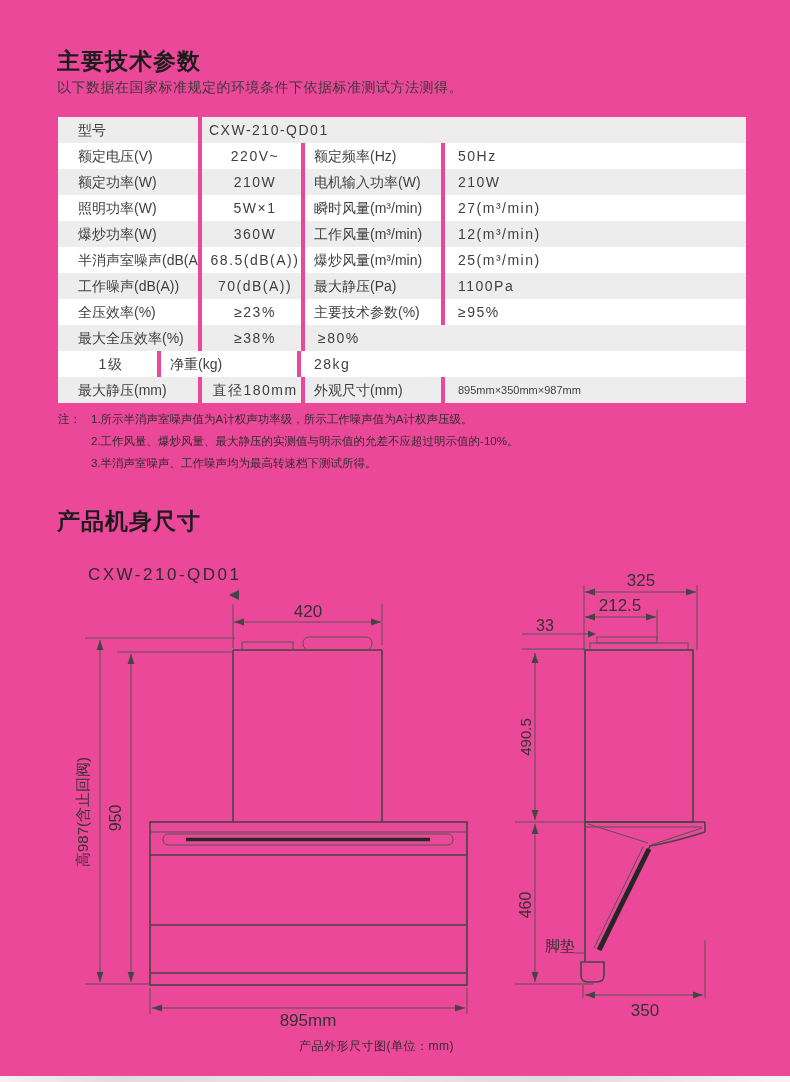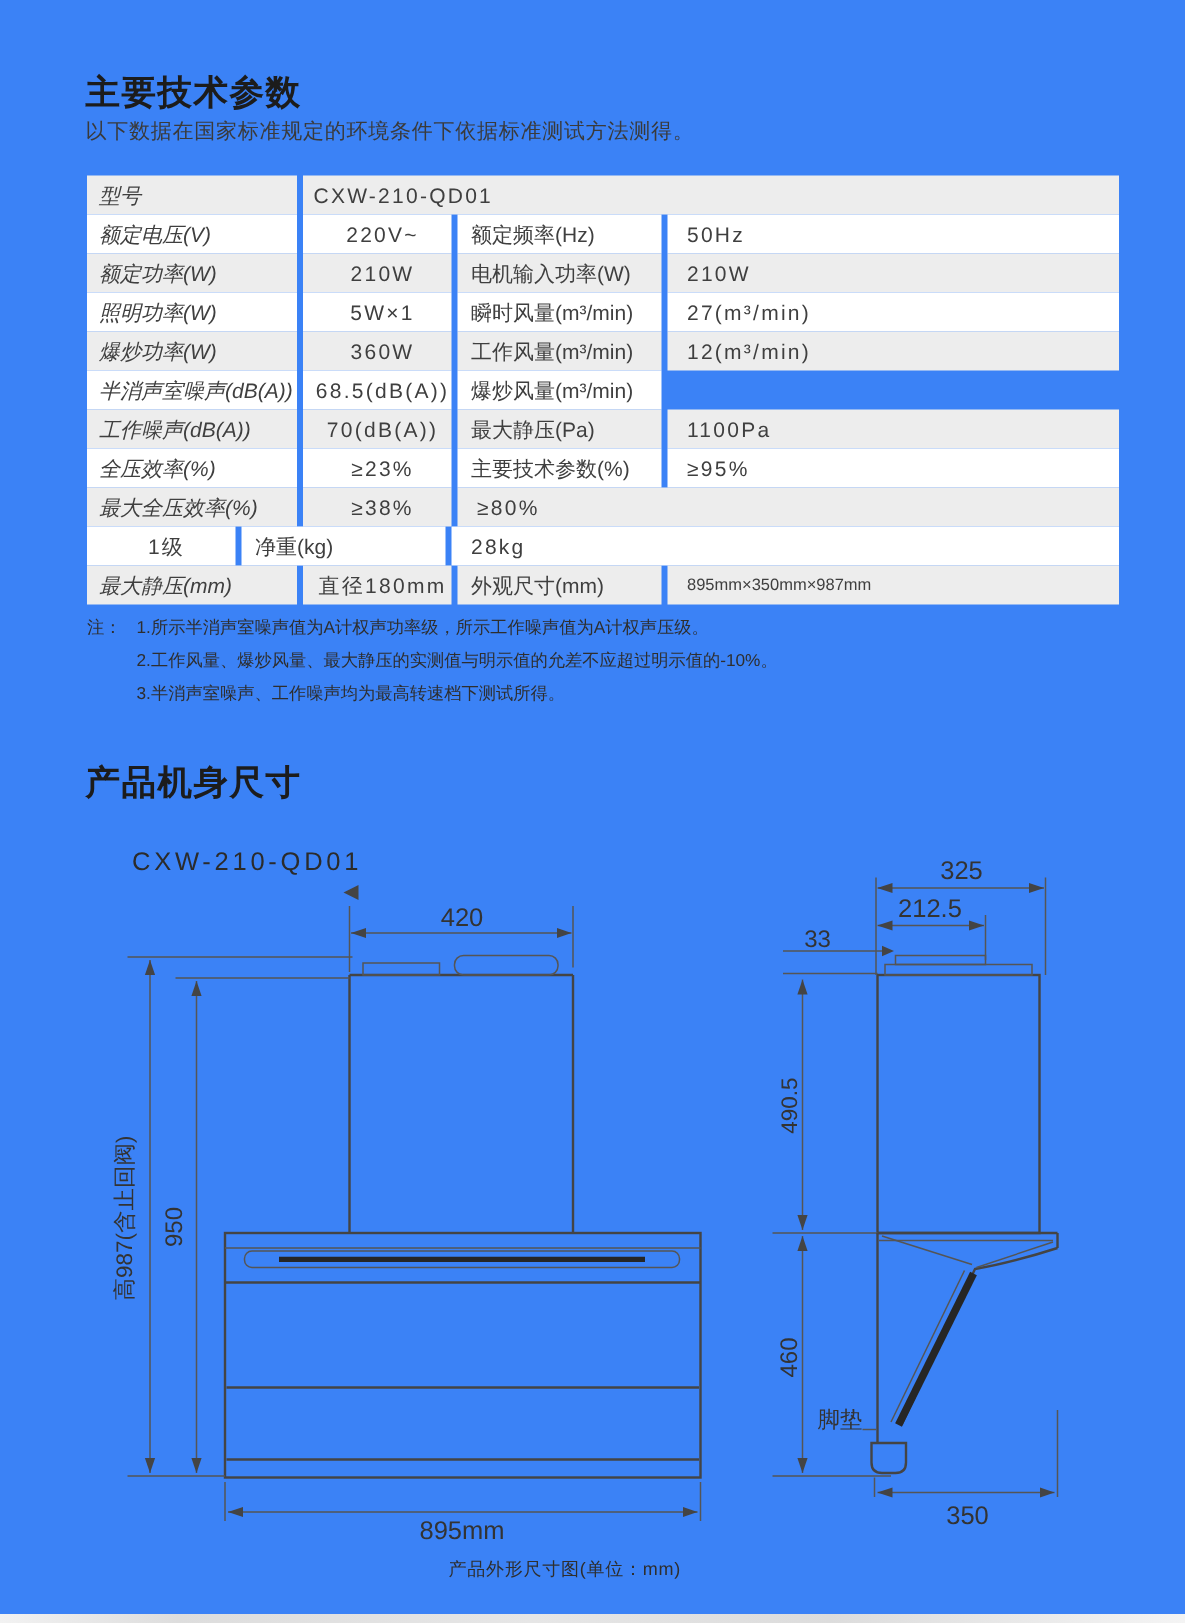--- a/index.html
+++ b/index.html
@@ -1,28 +1,28 @@
 <!DOCTYPE html>
 <html><head>
 <meta charset="utf-8">
 <style>
   html,body{margin:0;padding:0;}
   body{width:790px;height:1082px;background:#ffffff;overflow:hidden;
        font-family:"Liberation Sans","DejaVu Sans",sans-serif;color:#333;}
-  .page{position:relative;width:790px;height:1082px;background:#3b82f6;}
+  .page{position:relative;width:790px;height:1082px;background:#ec4899;}
 
   .sec-title{position:absolute;left:57px;font-size:23px;font-weight:700;color:#1c1c1c;letter-spacing:1px;}
   .subtitle{position:absolute;left:57px;top:79px;font-size:14px;color:#3a3a3a;letter-spacing:0.5px;}
 
   
   .spec-table{position:absolute;left:58px;top:117px;width:688px;font-size:14px;color:#3f3f3f;}
   .trow{display:flex;height:26px;line-height:26px;column-gap:4px;}
   .cell{box-sizing:border-box;white-space:nowrap;overflow:hidden;background:#fff;}
   .trow:nth-child(odd) .cell{background:#ededed;}
-  .c1{width:140px;padding-left:8px;font-style:italic;}
+  .c1{width:140px;padding-left:20px;}
   .c2{width:99px;padding-left:7px;text-align:center;}
   .c3{width:136px;padding-left:9px;}
   .c4{flex:1;padding-left:13px;}
   .cwide{flex:1;padding-left:7px;}
   .val{letter-spacing:1.5px;}
   .val.small{font-size:11px;letter-spacing:0;line-height:27px;}
 
   
   .notes{position:absolute;left:58px;top:408px;font-size:11.5px;color:#2e2e2e;}
   .notes .prefix{position:absolute;left:0;top:0;line-height:22px;}
@@ -78,20 +78,21 @@
     <div class="trow">
       <div class="cell c1">爆炒功率(W)</div>
       <div class="cell c2 val">360W</div>
       <div class="cell c3">工作风量(m³/min)</div>
       <div class="cell c4 val">12(m³/min)</div>
     </div>
     <div class="trow">
       <div class="cell c1">半消声室噪声(dB(A))</div>
       <div class="cell c2 val">68.5(dB(A))</div>
       <div class="cell c3">爆炒风量(m³/min)</div>
+      <div class="cell c4 val">25(m³/min)</div>
     </div>
     <div class="trow">
       <div class="cell c1">工作噪声(dB(A))</div>
       <div class="cell c2 val">70(dB(A))</div>
       <div class="cell c3">最大静压(Pa)</div>
       <div class="cell c4 val">1100Pa</div>
     </div>
     <div class="trow">
       <div class="cell c1">全压效率(%)</div>
       <div class="cell c2 val">≥23%</div>

